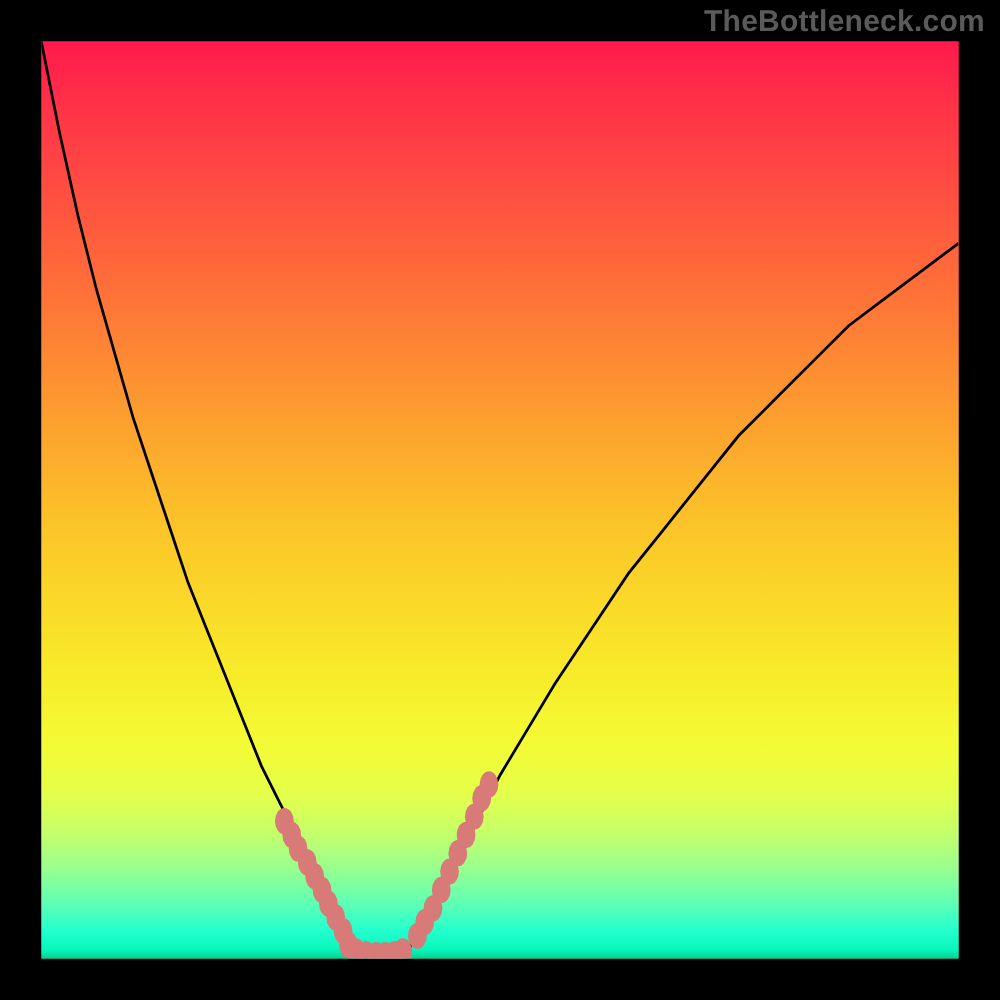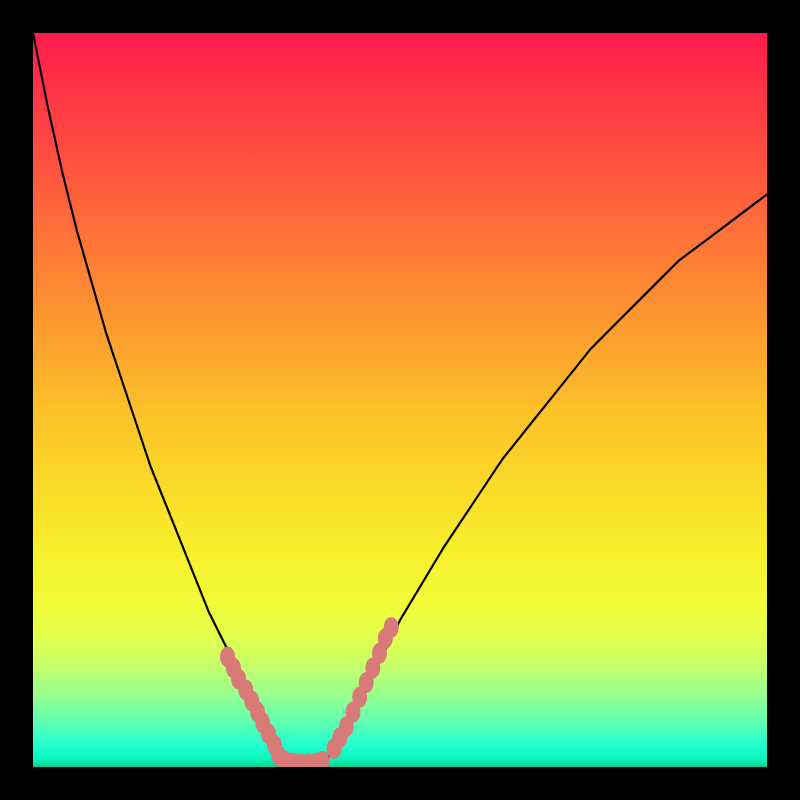--- a/index.html
+++ b/index.html
@@ -107,13 +107,14 @@
           <ellipse cx="320.02" cy="678.95" rx="7.5" ry="10.5" class="dot"></ellipse>
           <ellipse cx="326.63" cy="664.27" rx="7.5" ry="10.5" class="dot"></ellipse>
           <ellipse cx="333.24" cy="649.59" rx="7.5" ry="10.5" class="dot"></ellipse>
           <ellipse cx="339.84" cy="634.91" rx="7.5" ry="10.5" class="dot"></ellipse>
           <ellipse cx="346.45" cy="620.23" rx="7.5" ry="10.5" class="dot"></ellipse>
           <ellipse cx="352.32" cy="605.55" rx="7.5" ry="10.5" class="dot"></ellipse>
           <ellipse cx="358.19" cy="594.54" rx="7.5" ry="10.5" class="dot"></ellipse>
         </g>
     </svg>
   </div>
+  <div class="watermark">TheBottleneck.com</div>
 </div>
 
 </body></html>

